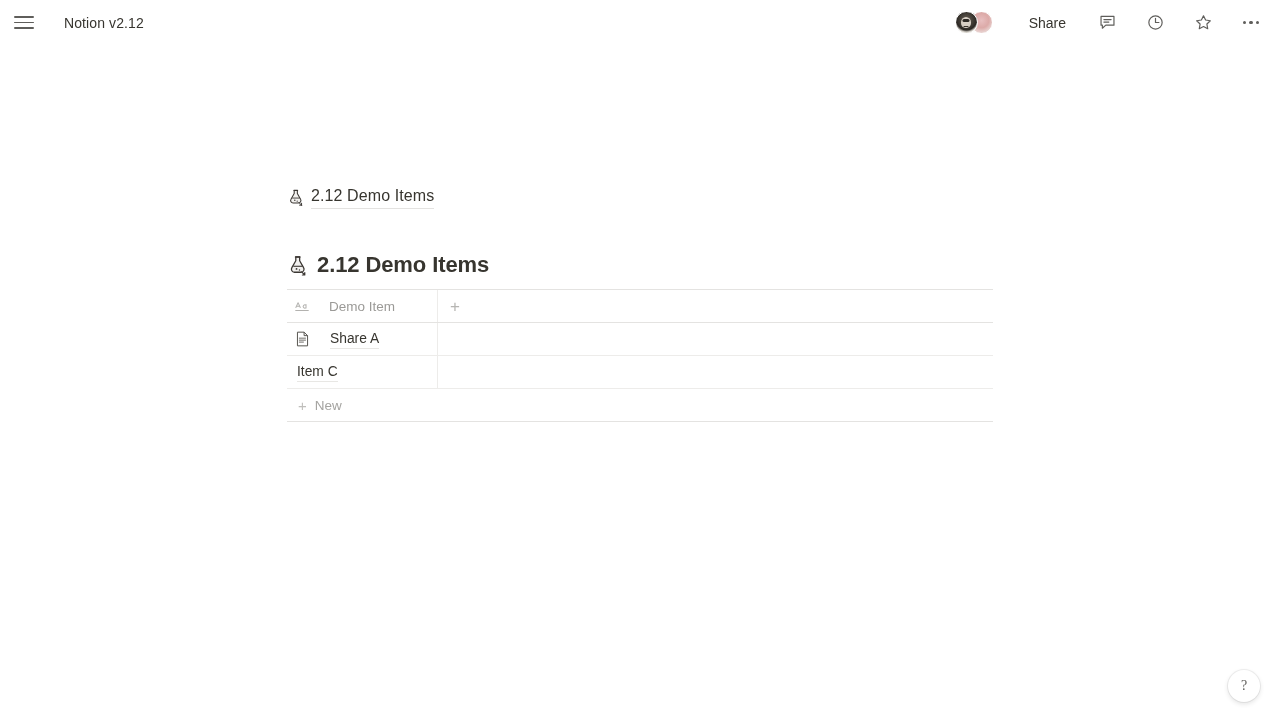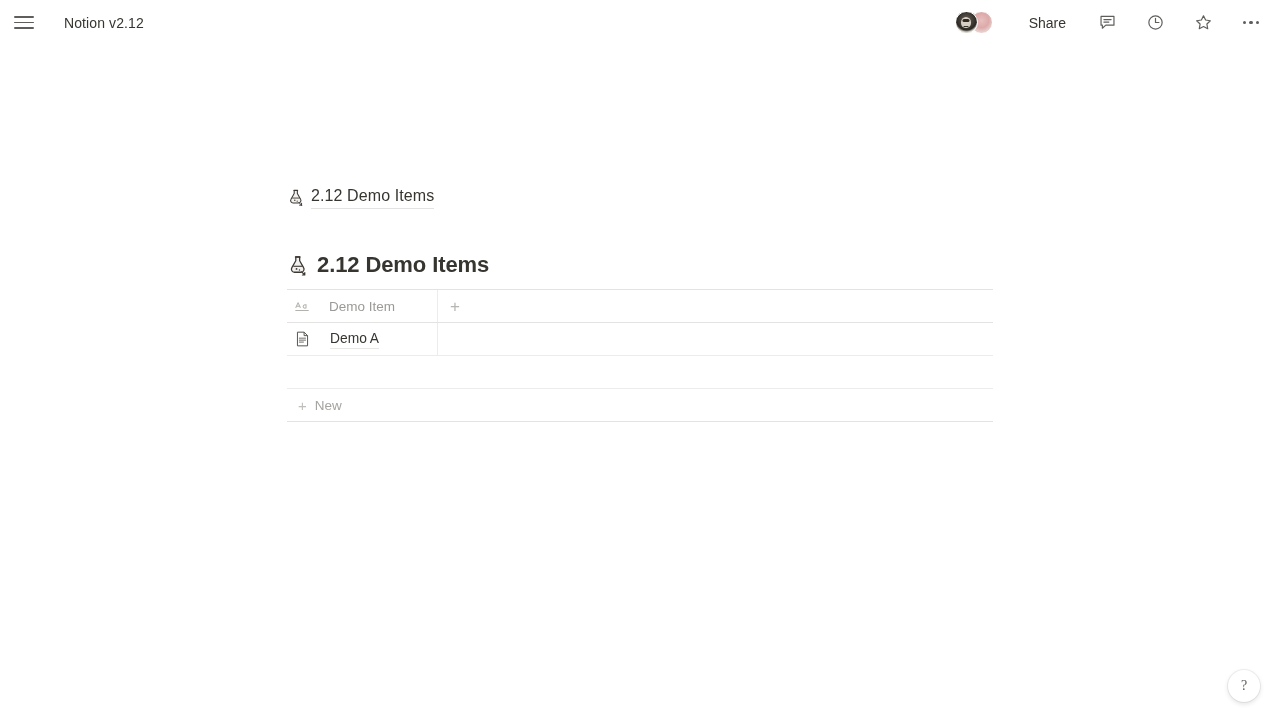--- a/index.html
+++ b/index.html
@@ -396,27 +396,30 @@
 
     <div class="tbl-row">
       <div class="cell-main">
         <span>
           <svg class="page-icon" width="15" height="16" viewBox="0 0 16 17" fill="none">
             <path d="M2.6 1.2h7.1l3.7 3.7v10.9H2.6z" fill="#fff" stroke="#55534e" stroke-width="1.05" stroke-linejoin="round"></path>
             <path d="M9.7 1.2v3.7h3.7" stroke="#55534e" stroke-width="1.05" stroke-linejoin="round"></path>
             <path d="M4.6 7.6h6.6M4.6 9.7h6.6M4.6 11.8h4.4" stroke="#55534e" stroke-width=".9" stroke-linecap="round"></path>
           </svg>
         </span>
-        <span class="row-title">Demo A</span>
+        <span class="row-title">Share A</span>
       </div>
       <div class="cell-rest"></div>
     </div>
 
 
     <div class="tbl-row">
+      <div class="cell-main row-indent">
+        <span class="row-title">Item C</span>
+      </div>
       <div class="cell-rest"></div>
     </div>
 
     <div class="tbl-new">
       <span class="new-plus">+</span>
       <span class="new-label">New</span>
     </div>
 
   </div>
 </div>

